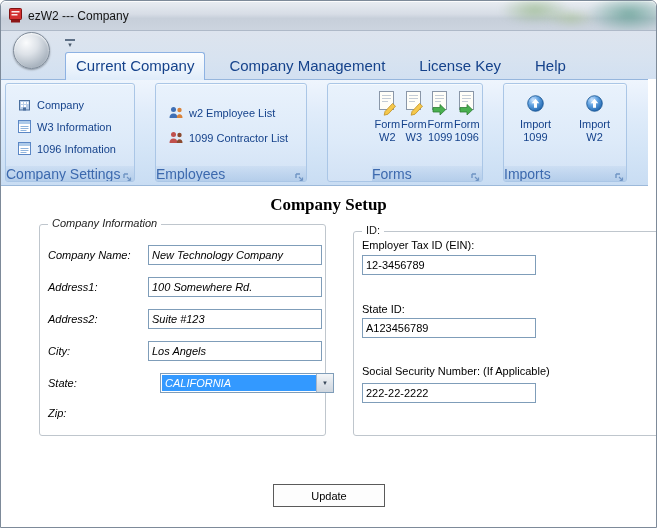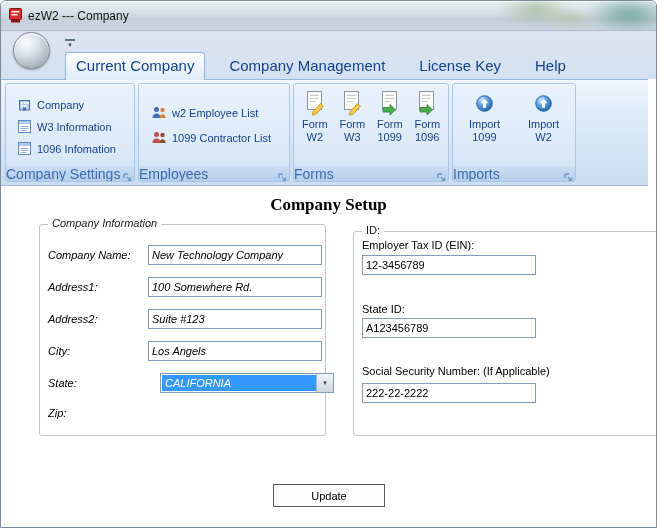--- a/index.html
+++ b/index.html
@@ -41,25 +41,25 @@
     align-items:flex-end; gap:14px; z-index:4; }
   .tab { padding:4px 10px 5px; color:#15428b; font-size:15px; cursor:pointer;
     border-radius:3px 3px 0 0; white-space:nowrap; }
   .tab.active { background:linear-gradient(180deg,#fbfdff 0%,#eef5fc 50%,#dfecfa 100%);
     border:1px solid #8db2e3; border-bottom:none; margin-bottom:-1px; padding-bottom:6px; }
 
   
   .ribbon { position:absolute; top:78px; left:0; right:8px; height:107px;
     background:linear-gradient(180deg,#eff5fd 0%,#e0ecfa 30%,#d4e5f7 65%,#c9ddf3 100%);
     border-top:1px solid #96b6dd; border-bottom:1px solid #9cb9da;
-    display:flex; gap:3px; padding:3px 4px 3px 4px; }
+    display:flex; gap:20px; padding:3px 4px 3px 4px; }
   .rib-group { border:1px solid #aac6e6; border-radius:3px; display:flex; flex-direction:column;
     background:linear-gradient(180deg,#e9f2fc 0%,#ddeaf9 60%,#d2e2f5 100%);
     box-shadow: inset 0 1px 0 rgba(255,255,255,.6); overflow:hidden; }
-  .g-settings { width:130px; } .g-employees { width:152px; } .g-forms { width:156px; } .g-imports { width:124px; }
+  .g-settings { width:130px; } .g-employees { width:152px; } .g-forms { width:156px;padding-left:44px; } .g-imports { width:124px; }
   .rib-caption { height:15px; display:flex; align-items:center; 
     color:#3c69ae; font-size:14px; position:relative;
     background:linear-gradient(180deg, rgba(186,209,236,.35), rgba(165,195,229,.65)); }
   .launcher { position:absolute; right:2px; top:3px; width:9px; height:9px; cursor:pointer; }
 
   .cs-items { flex:1; display:flex; flex-direction:column; padding:11px 4px 0 7px; gap:3px; }
   .rib-small { display:flex; align-items:center; gap:5px; color:#15428b; height:19px;
     padding:0 3px; border-radius:3px; cursor:pointer; white-space:nowrap; }
   .emp-items { flex:1; display:flex; flex-direction:column; justify-content:center;
     padding-left:9px; gap:6px; }

